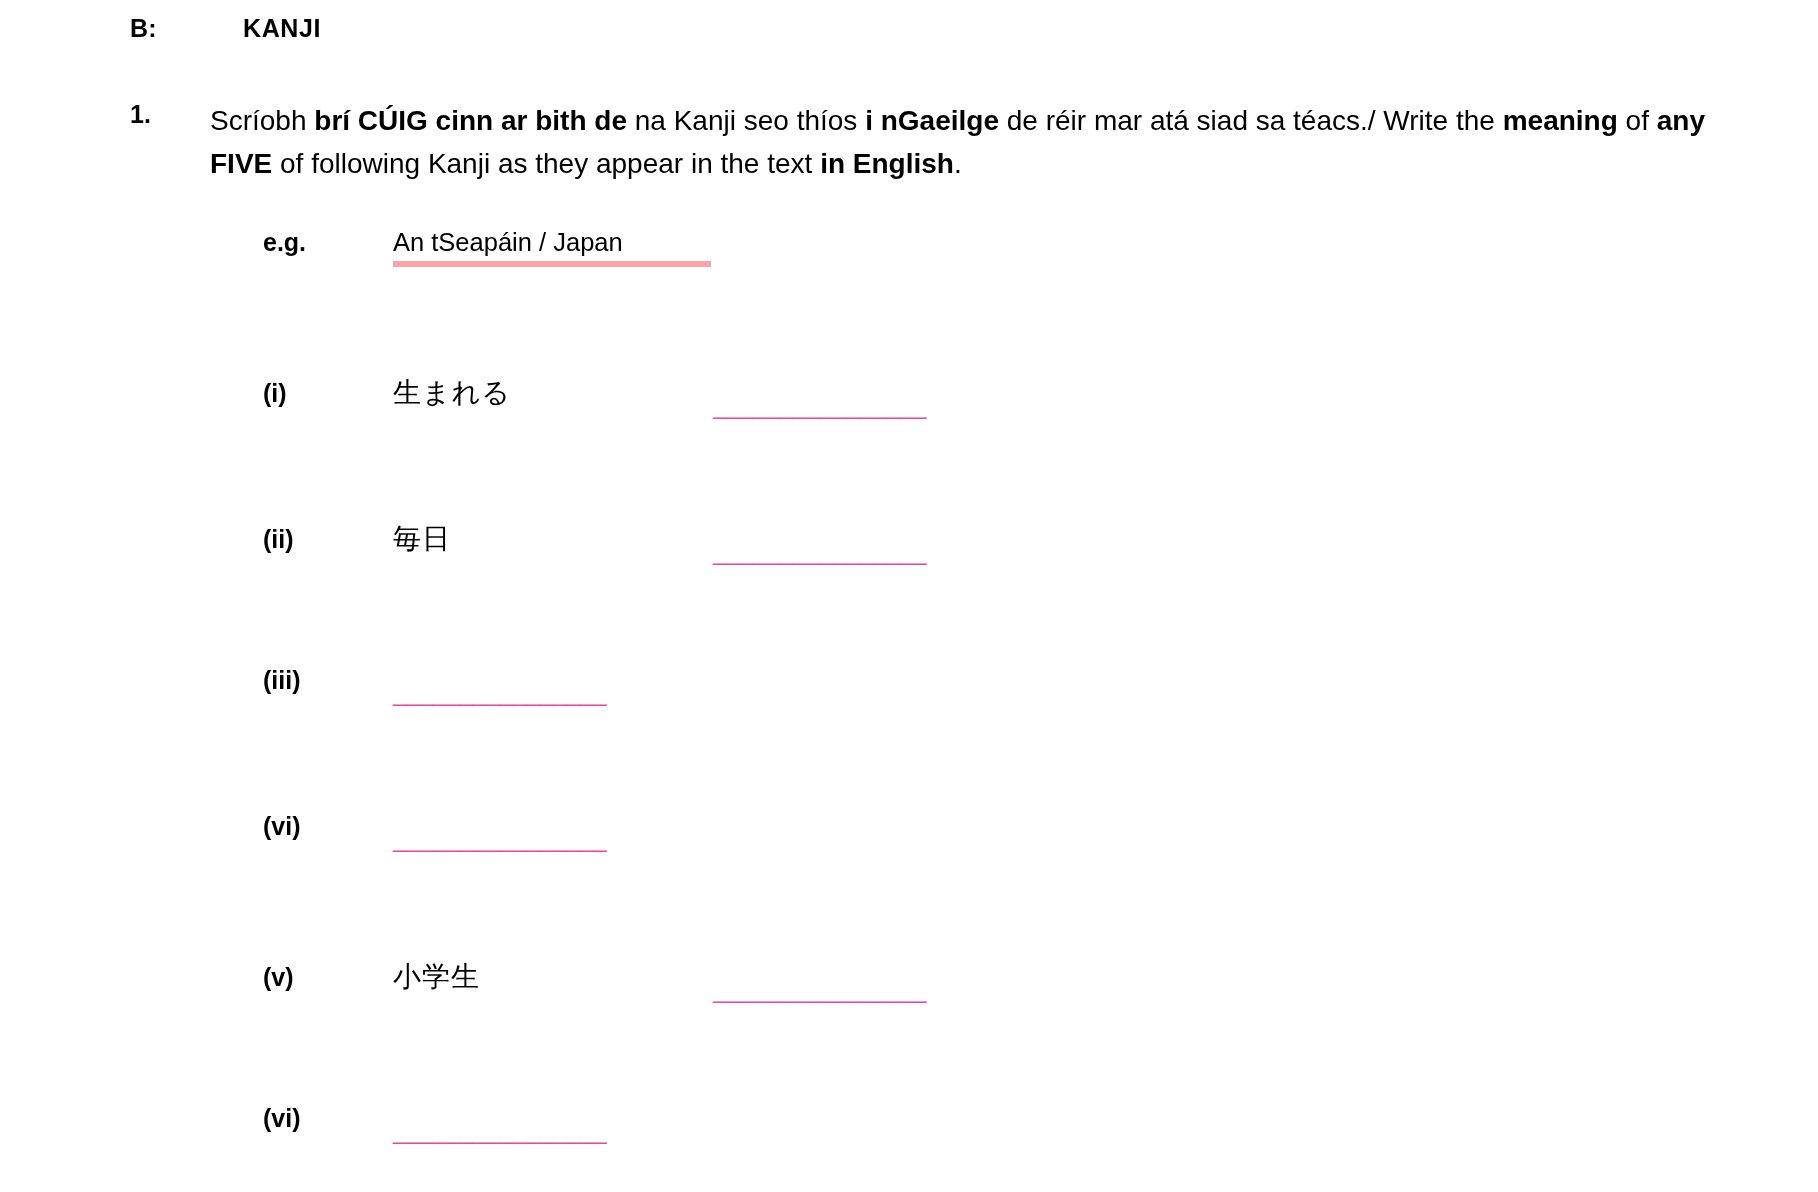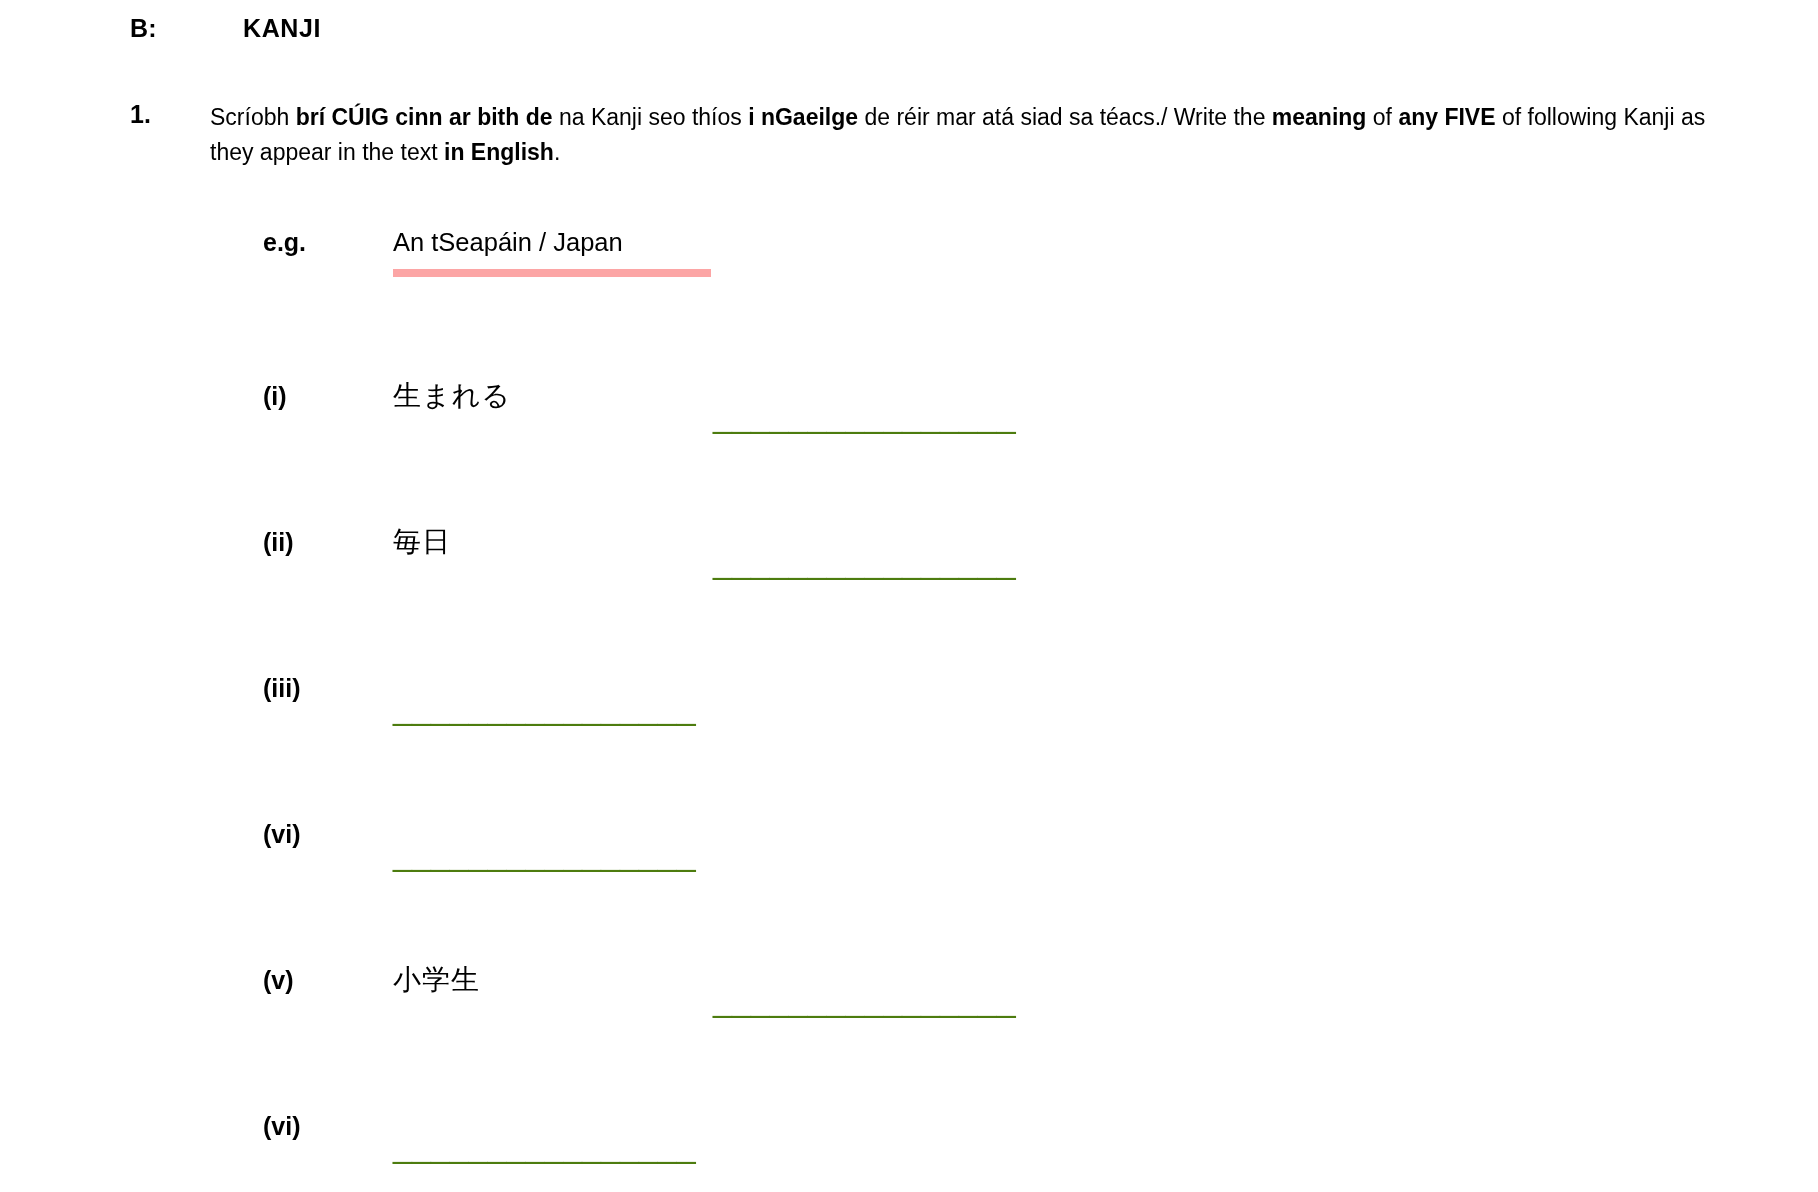--- a/index.html
+++ b/index.html
@@ -53,21 +53,21 @@
     align-items: flex-start;
   }
   .question .q-num {
     width: 80px;
     flex: none;
     font-size: 25px;
     font-weight: bold;
   }
   .question .q-text {
     flex: 1;
-    font-size: 23px;
+    font-size: 28px;
     line-height: 1.52;
     font-weight: normal;
   }
   .question .q-text b {
     font-weight: bold;
   }
 
   
   .kanji-list {
     position: absolute;
@@ -98,31 +98,31 @@
     letter-spacing: 1px;
   }
   .row-answer {
     width: 320px;
     flex: none;
     font-size: 25.5px;
     position: relative;
     white-space: nowrap;
   }
   .row-answer.filled {
-    border-bottom: 8px solid #fca5a5;
-    padding-bottom: 12px;
+    border-bottom: 6px solid #fca5a5;
+    padding-bottom: 4px;
     width: 318px;
     text-align: left;
   }
   .row-answer.blank {
     letter-spacing: 0px;
-    font-size: 34px;
-    color: #4d7c0f;
+    font-size: 24px;
+    color: #ec4899;
     position: relative;
-    top: 22px;
+    top: 12px;
   }
 </style>
 </head>
 <body>
 
 <div class="page">
 
   <div class="section-header">
     <span class="sec-letter">B:</span>
     <span class="sec-title">KANJI</span>

